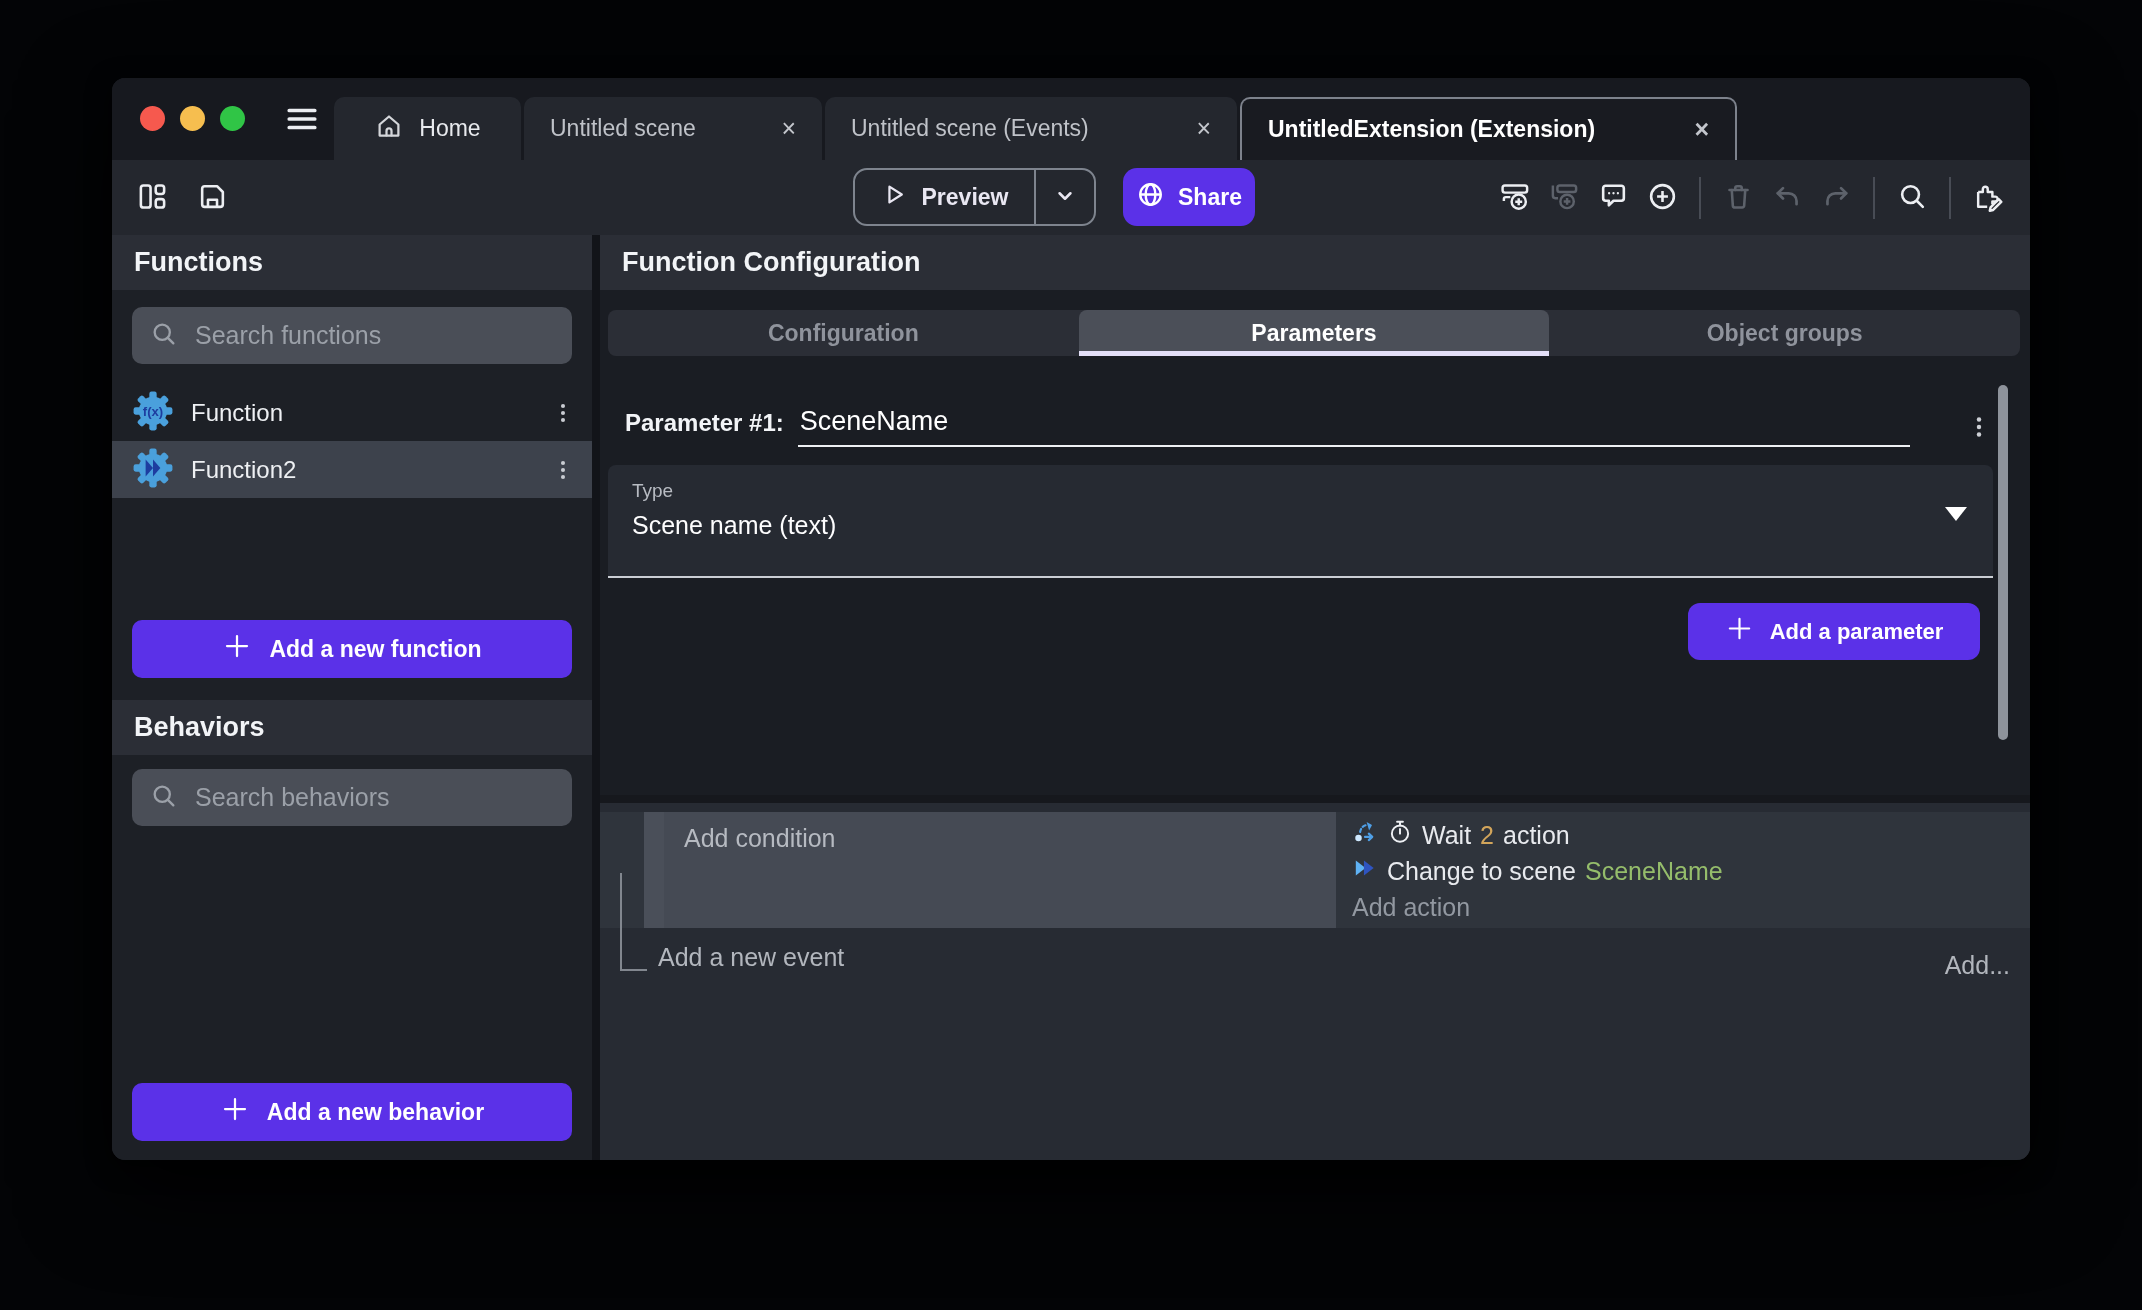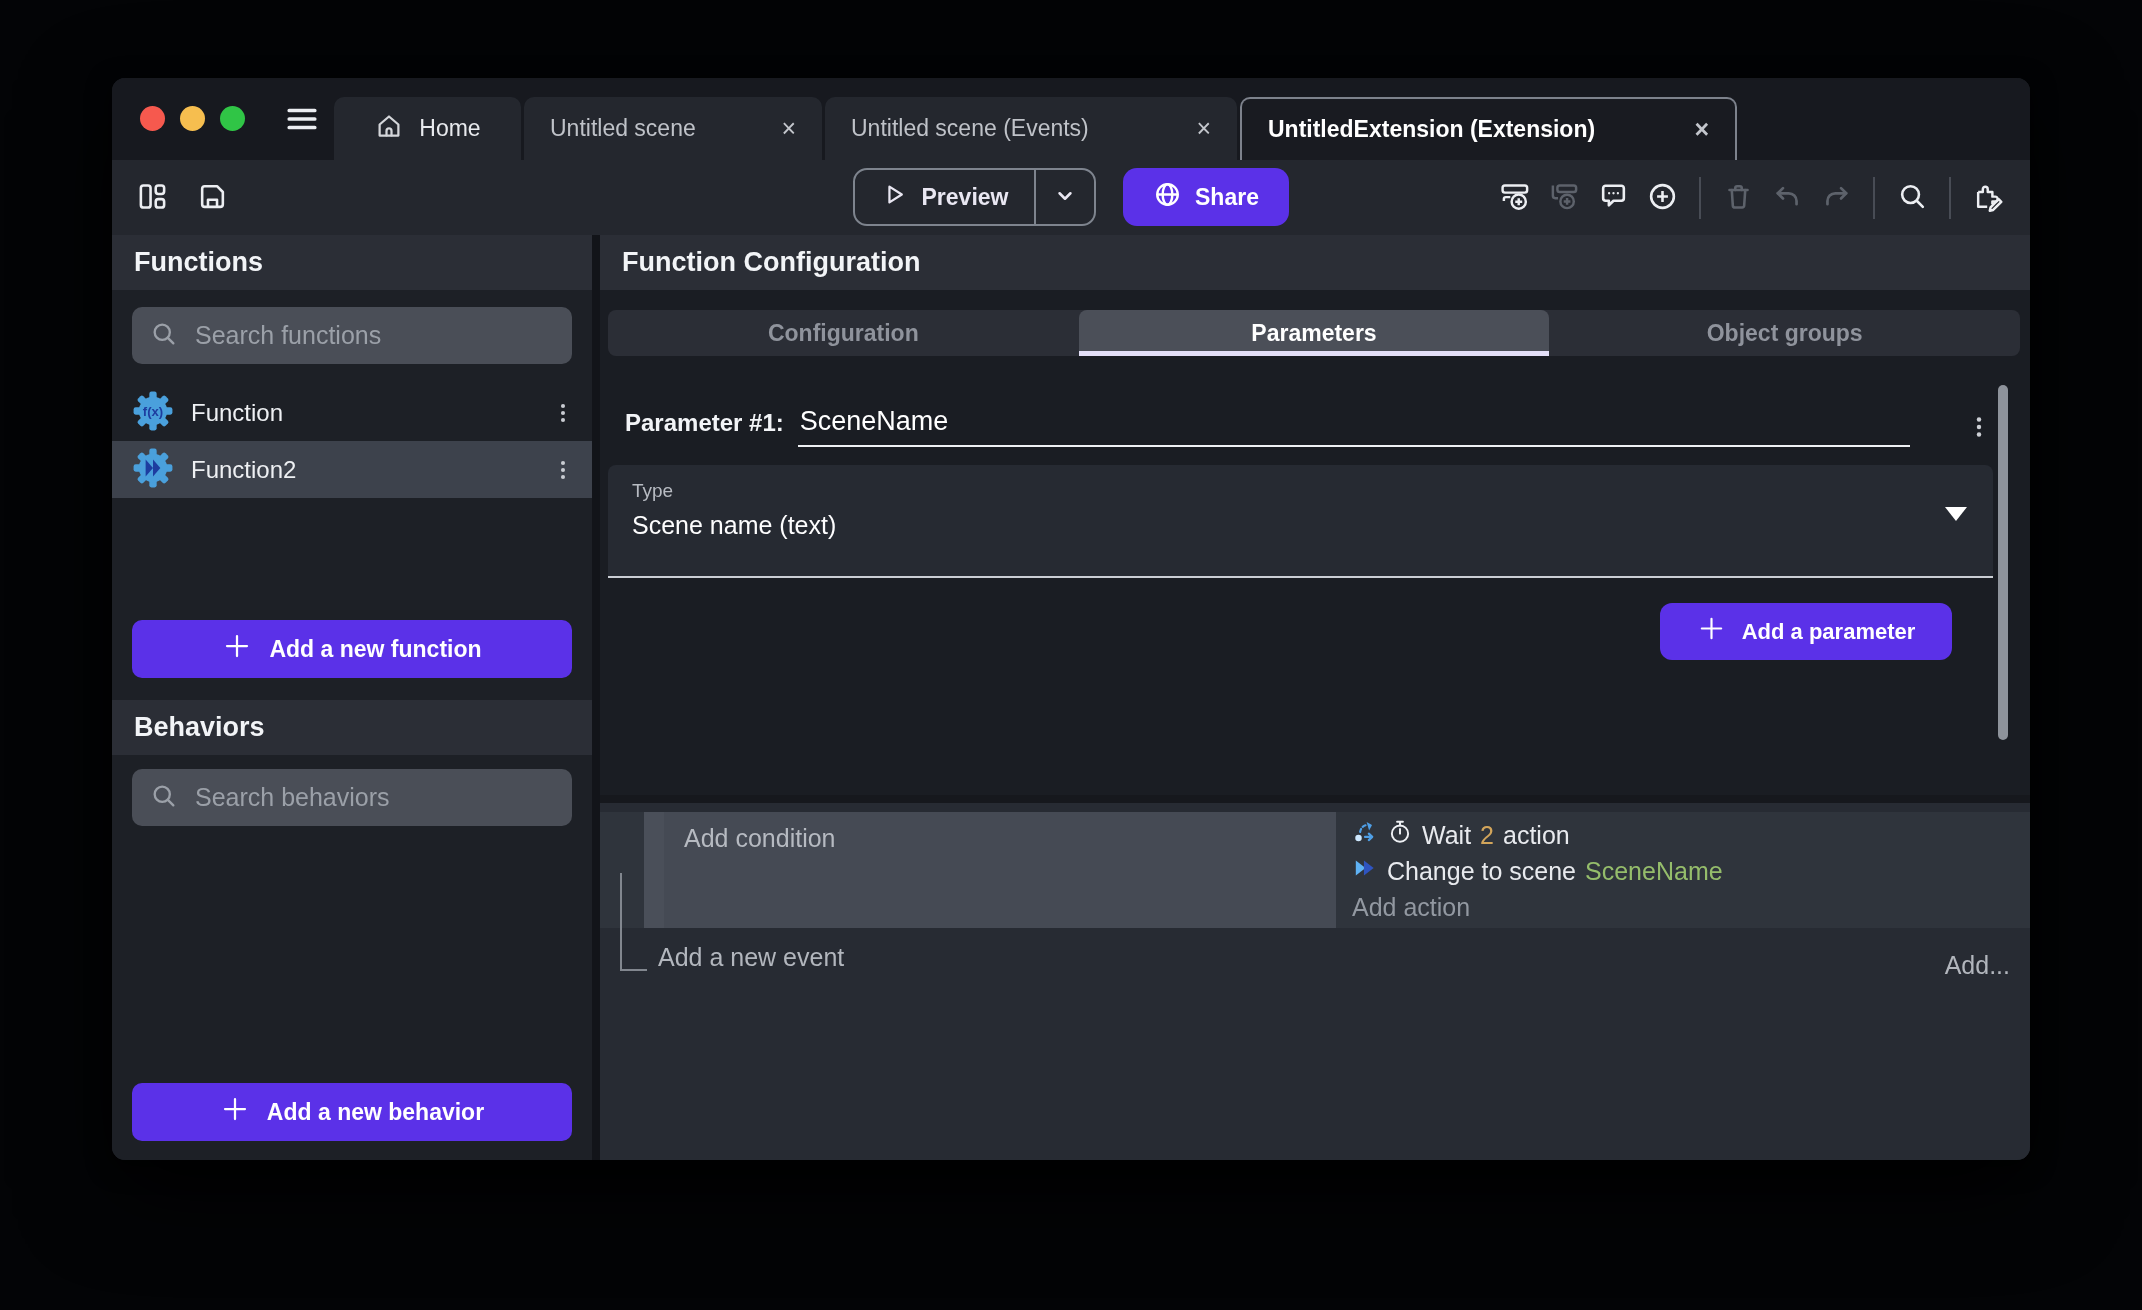--- a/index.html
+++ b/index.html
@@ -46,21 +46,21 @@
   .icon-btn svg{width:31px;height:31px;}
   .btn-preview{
     position:absolute;left:741px;top:8px;width:243px;height:58px;box-sizing:border-box;
     background:none;border:2px solid #7e848e;border-radius:14px;color:#e9e7f2;
     display:flex;align-items:stretch;padding:0;cursor:pointer;
   }
   .btn-preview .main{flex:1;display:flex;align-items:center;justify-content:center;gap:14px;font-size:23px;font-weight:bold;color:#e9e7f2;font-family:inherit;}
   .btn-preview .split{width:2px;background:#7e848e;}
   .btn-preview .caret{width:58px;display:flex;align-items:center;justify-content:center;}
   .btn-share{
-    position:absolute;left:1011px;top:8px;width:166px;height:58px;
+    position:absolute;left:1011px;top:8px;width:132px;height:58px;
     background:#5b31e8;border:none;border-radius:14px;color:#fff;
     display:flex;align-items:center;justify-content:center;gap:13px;
     font-size:23px;font-weight:bold;font-family:inherit;cursor:pointer;
   }
   .tool-right{position:absolute;right:20px;top:0;height:100%;display:flex;align-items:center;gap:5px;}
   .tool-right .dim{color:#5d626b;}
   .tool-right .lit{color:#eceef2;}
   .tdiv{width:2px;height:42px;background:#484c55;margin:0 10px;}
   
   .content{flex:1;display:flex;min-height:0;}
@@ -97,21 +97,21 @@
   .param-row .plabel{font-size:24px;font-weight:bold;color:#f2f4f7;padding-bottom:10px;flex:none;}
   .param-row input{
     flex:1;margin-left:14px;margin-right:55px;background:none;border:none;outline:none;
     border-bottom:2px solid #eef0f3;font-size:27px;color:#ffffff;padding:0 2px 8px;font-family:inherit;
   }
   .param-row .kebab{color:#cdd0d6;width:28px;height:28px;margin-bottom:6px;}
   .field{margin:18px 37px 0 8px;height:96px;background:#262a32;border-radius:8px 8px 0 0;border-bottom:2px solid #caced4;padding:15px 24px 0;box-sizing:content-box;position:relative;cursor:text;}
   .field .flabel{font-size:19px;color:#b7bbc2;}
   .field .fvalue{font-size:25px;color:#fdfdfe;margin-top:9px;}
   .field .drop{position:absolute;right:26px;top:42px;width:0;height:0;border-left:11px solid transparent;border-right:11px solid transparent;border-top:14px solid #ffffff;}
-  .addparam-row{display:flex;justify-content:flex-end;padding-right:78px;margin-top:25px;}
+  .addparam-row{display:flex;justify-content:flex-end;padding-right:50px;margin-top:25px;}
   .btn-addparam{
     width:292px;height:57px;background:#5b31e8;border:none;border-radius:12px;color:#fff;
     font-size:22px;font-weight:bold;font-family:inherit;display:flex;align-items:center;justify-content:center;gap:16px;cursor:pointer;
   }
   .btn-addparam svg{width:29px;height:29px;}
   .scroll-thumb{position:absolute;right:22px;top:95px;width:10px;height:355px;background:#8e939b;border-radius:5px;cursor:grab;}
   .hdivider{height:8px;background:#16181d;flex:none;}
   
   .events{flex:1;background:#272b33;position:relative;min-height:0;}
   .event-row{margin-top:9px;height:116px;background:#2f343c;display:flex;align-items:stretch;cursor:pointer;}

